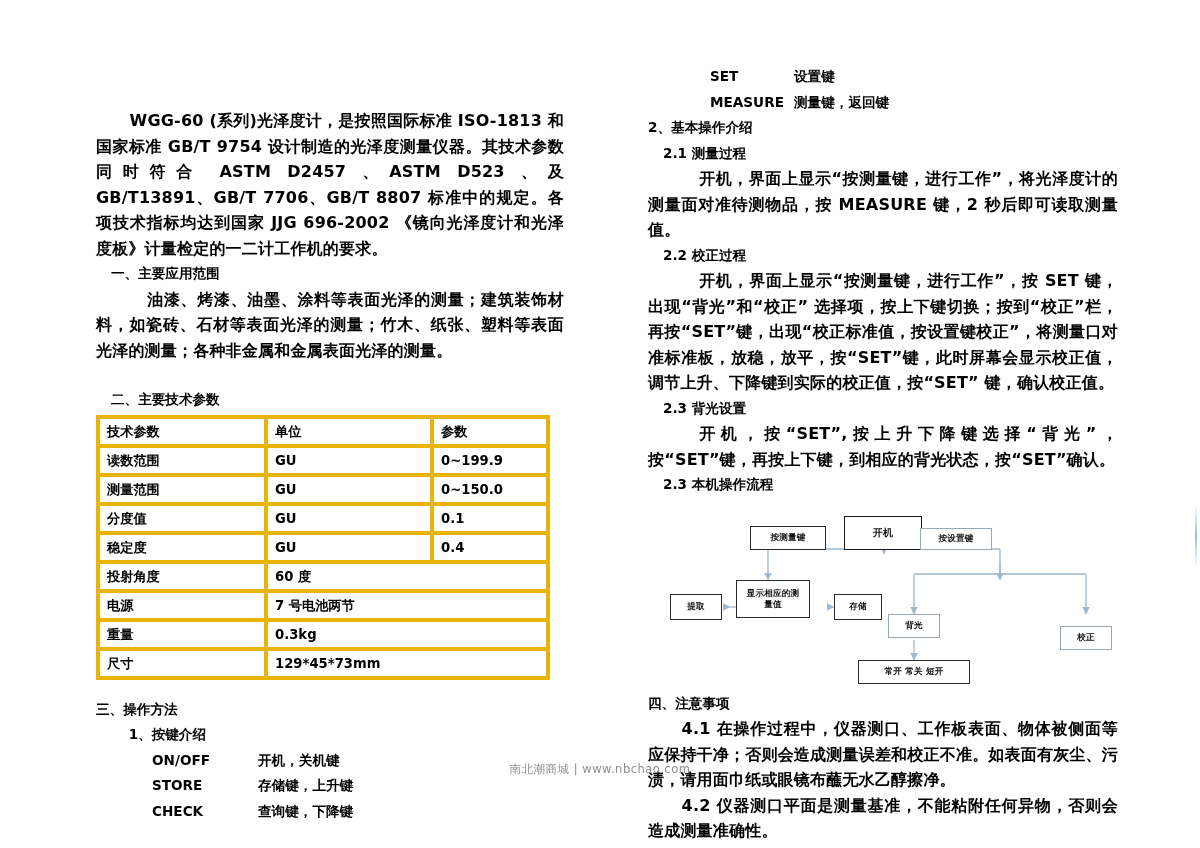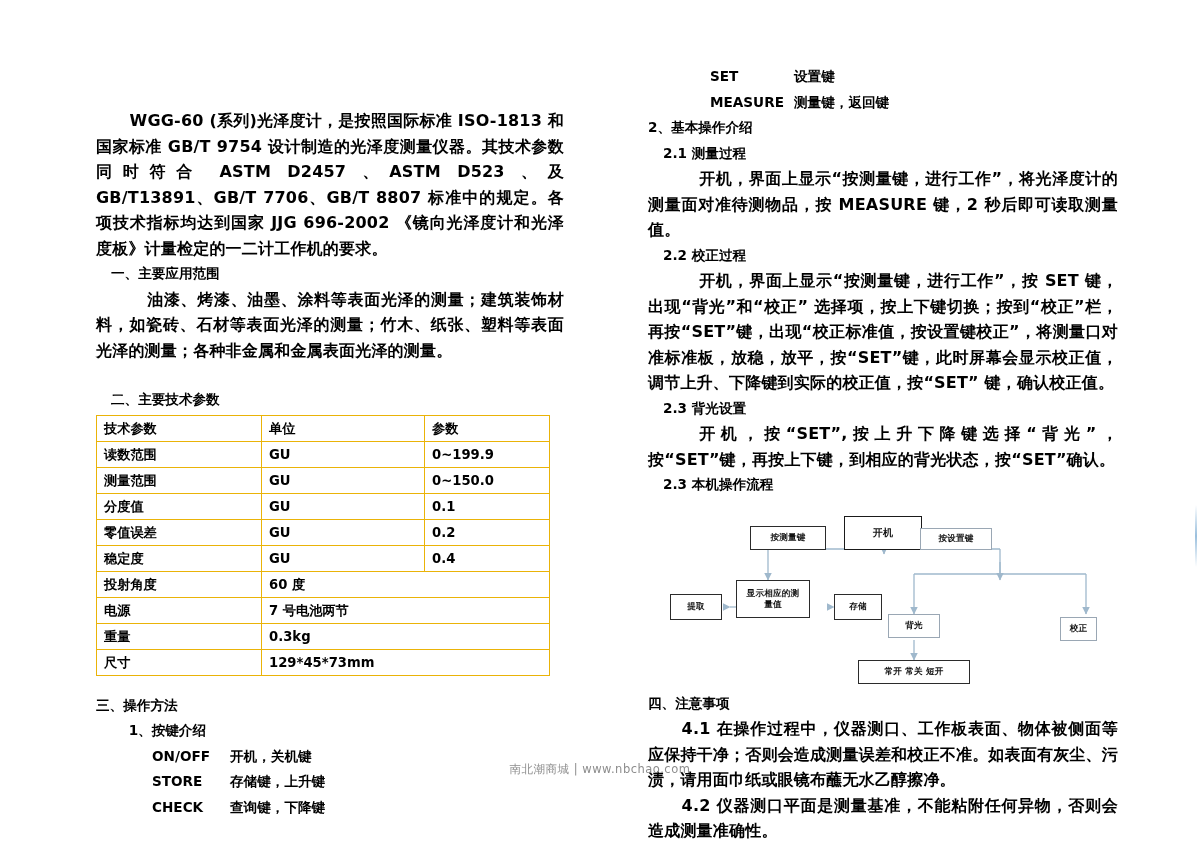--- a/index.html
+++ b/index.html
@@ -23,38 +23,38 @@
   .indent3{text-indent:3.2em;}
   .heading{font-size:13.6px;font-weight:bold;line-height:25.5px;}
   .h-ind1{padding-left:1.1em;}
   .h-ind2{padding-left:2.4em;}
   .gap-s{height:9px;}
   .gap-m{height:17px;}
   .gap-l{height:24px;}
 
   
   .keylist{font-size:13.6px;font-weight:bold;line-height:25.5px;}
-  .keyrow{display:flex;}
+  .keyrow{display:flex;gap:28px;}
   .keyrow .k{width:118px;padding-left:56px;box-sizing:border-box;}
   .keyrow .d{flex:1;}
   .keyrow.r2 .k{padding-left:56px;}
   .keyrow.r2 .d{padding-left:16px;}
 
   .keylist-r{font-size:13.6px;font-weight:bold;line-height:25.5px;}
   .keyrow-r{display:flex;}
   .keyrow-r .k{width:130px;padding-left:62px;box-sizing:border-box;}
   .keyrow-r .d{flex:1;padding-left:16px;}
 
   
   table.spec{
     border-collapse:collapse;width:454px;margin-top:2px;
     font-size:13.2px;font-weight:bold;
   }
   table.spec td{
-    border:1px solid #eab308;
+    border:4px solid #eab308;
     padding:3px 7px;height:19px;line-height:19px;
     vertical-align:middle;
   }
   table.spec td.c1{width:150px;}
   table.spec td.c2{width:148px;}
   table.spec td.c3{width:auto;}
   table.spec tr.hdr td{font-weight:bold;}
 
   
   .flow{position:relative;width:470px;height:180px;margin-top:4px;}
@@ -110,25 +110,20 @@
           </tr>
           <tr>
             <td class="c1">测量范围</td>
             <td class="c2">GU</td>
             <td class="c3">0~150.0</td>
           </tr>
           <tr>
             <td class="c1">分度值</td>
             <td class="c2">GU</td>
             <td class="c3">0.1</td>
-          </tr>
-          <tr>
-            <td class="c1">零值误差</td>
-            <td class="c2">GU</td>
-            <td class="c3">0.2</td>
           </tr>
           <tr>
             <td class="c1">稳定度</td>
             <td class="c2">GU</td>
             <td class="c3">0.4</td>
           </tr>
           <tr>
             <td class="c1">投射角度</td>
             <td colspan="2">60 度</td>
           </tr>
@@ -238,21 +233,21 @@
       <div class="box gray" style="left:272px;top:26px;width:72px;height:22px;">按设置键</div>
 
       <div class="box" style="left:88px;top:78px;width:74px;height:38px;padding:0 6px;">显示相应的测量值</div>
 
       <div class="box" style="left:22px;top:92px;width:52px;height:26px;">提取</div>
 
       <div class="box" style="left:186px;top:92px;width:48px;height:26px;">存储</div>
 
       <div class="box gray" style="left:240px;top:112px;width:52px;height:24px;">背光</div>
 
-      <div class="box gray" style="left:412px;top:115px;width:37px;height:24px;">校正</div>
+      <div class="box gray" style="left:412px;top:124px;width:52px;height:24px;">校正</div>
 
       <div class="box" style="left:210px;top:158px;width:112px;height:24px;">常开 常关  短开</div>
     </div>
 
     <div class="gap-s"></div>
 
     <div class="heading">四、注意事项</div>
     <div class="para indent2">4.1 在操作过程中，仪器测口、工作板表面、物体被侧面等应保持干净；否则会造成测量误差和校正不准。如表面有灰尘、污渍，请用面巾纸或眼镜布蘸无水乙醇擦净。</div>
     <div class="para indent2">4.2 仪器测口平面是测量基准，不能粘附任何异物，否则会造成测量准确性。</div>
   </div>

